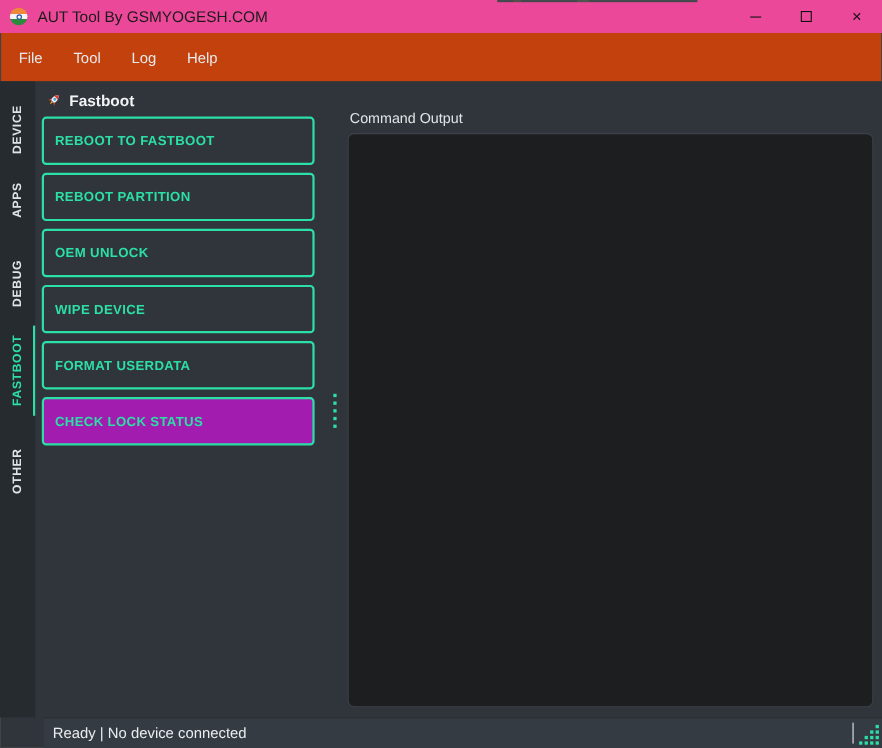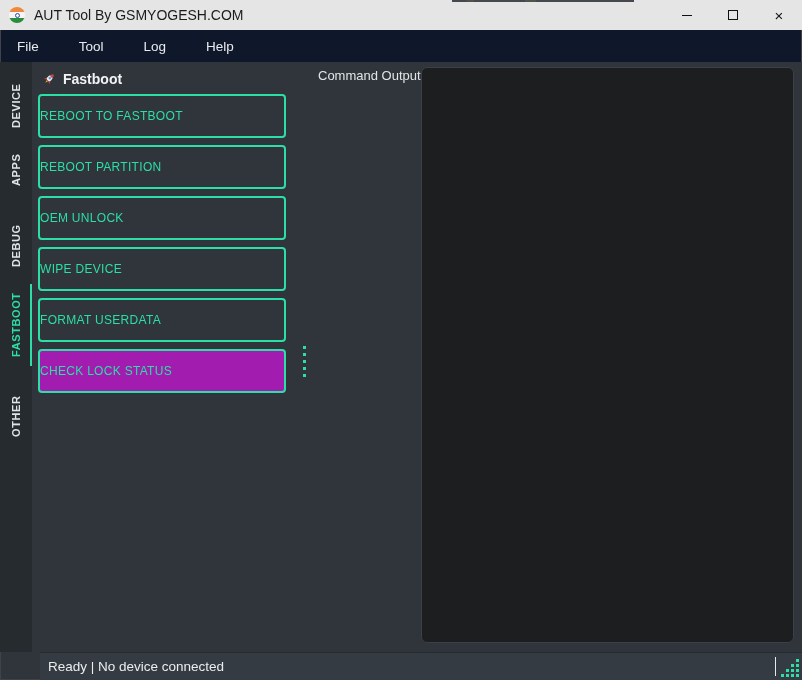--- a/index.html
+++ b/index.html
@@ -8,21 +8,21 @@
 
   .window{
     position:relative; width:802px; height:680px;
     background:#2F353B; overflow:hidden;
     outline:1px solid #3f4347; outline-offset:-1px;
     display:flex; flex-direction:column;
   }
 
   
   .titlebar{
-    height:30px; background:#e5e5e5; display:flex; align-items:center;
+    height:30px; background:#ec4899; display:flex; align-items:center;
     padding-left:9px; flex:0 0 auto; position:relative;
   }
   .app-icon{
     width:16px; height:16px; border-radius:50%;
     background:linear-gradient(180deg,#f0883c 0%,#f0883c 34%,#f5f5f5 34%,#f5f5f5 66%,#2a8c3c 66%,#2a8c3c 100%);
     display:inline-flex; align-items:center; justify-content:center;
     margin-right:9px; flex:0 0 auto;
   }
   .chakra{ width:5px; height:5px; border-radius:50%; border:1px solid #2a4db0; }
   .title-text{ font-size:14px; color:#1b1b1b; }
@@ -36,22 +36,22 @@
   .glyph-close{ font-size:15px; line-height:1; }
 
   .top-artifact{
     position:absolute; top:0; left:452px; width:182px; height:2px;
     background:linear-gradient(90deg,#45494d 0 8%, #56504c 8% 12%, #45494d 12% 40%, #50544f 40% 46%, #45494d 46% 100%);
     z-index:3;
   }
 
   
   .menubar{
-    height:32px; background:#0f172a; display:flex; align-items:center;
-    padding-left:3px; flex:0 0 auto;gap:12px;
+    height:44px; background:#c2410c; display:flex; align-items:center;
+    padding-left:3px; flex:0 0 auto;
   }
   .menu-item{
     color:#e8ebee; font-size:13.5px; padding:0 14px; height:100%;
     display:flex; align-items:center; cursor:default;
   }
 
   
   .main{ flex:1 1 auto; display:flex; position:relative; background:#2F353B; }
 
   .sidebar{
@@ -78,33 +78,33 @@
 
   .left-panel{ width:278px; padding:6px 0 0 6px; flex:0 0 auto; }
   .panel-header{ display:flex; align-items:center; gap:7px; padding:3px 0 7px 3px; }
   .rocket-icon{ width:15px; height:15px; display:inline-block; }
   .panel-header-label{ color:#f1f3f5; font-size:14px; font-weight:700; }
 
   .fb-btn{
     width:248px; height:44px; margin-bottom:7px;
     border:2px solid #2CDFA6; border-radius:4px; background:transparent;
     color:#2CDFA6; font-family:"Liberation Sans", sans-serif;
-    font-size:12px; font-weight:400; letter-spacing:0.3px;
-    text-align:left; display:flex; align-items:center;
+    font-size:12px; font-weight:700; letter-spacing:0.3px;
+    text-align:left; padding-left:10px; display:flex; align-items:center;
     cursor:default;
   }
   .fb-btn.selected{ background:#a21caf; }
 
   .splitter-handle{
     position:absolute; left:303px; top:284px;
     display:flex; flex-direction:column; gap:4px; cursor:col-resize;
   }
   .splitter-handle span{ width:3px; height:3px; background:#2CDFA6; display:block; }
 
-  .right-panel{ flex:1 1 auto; display:flex; flex-direction:row; padding:5px 8px 9px 6px; }
+  .right-panel{ flex:1 1 auto; display:flex; flex-direction:column; padding:5px 8px 9px 6px;margin-top:20px; }
   .output-label{ color:#e2e5e8; font-size:13px; padding:1px 0 6px 2px; }
   .output-box{
     flex:1 1 auto; background:#1C1E20; border:1px solid #3c4147; border-radius:6px;
     color:#cfd3d6; font-family:"Liberation Mono", monospace; font-size:12px;
     padding:6px; overflow:hidden; white-space:pre-wrap;
   }
 
   
   .statusbar{
     height:28px; background:#353B42; border-top:1px solid #282c30;

